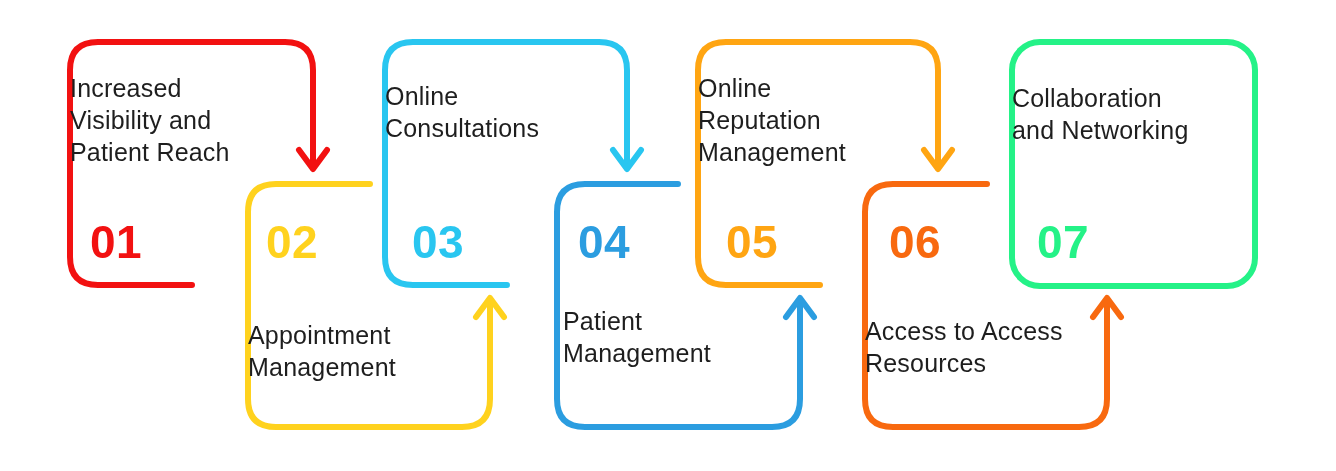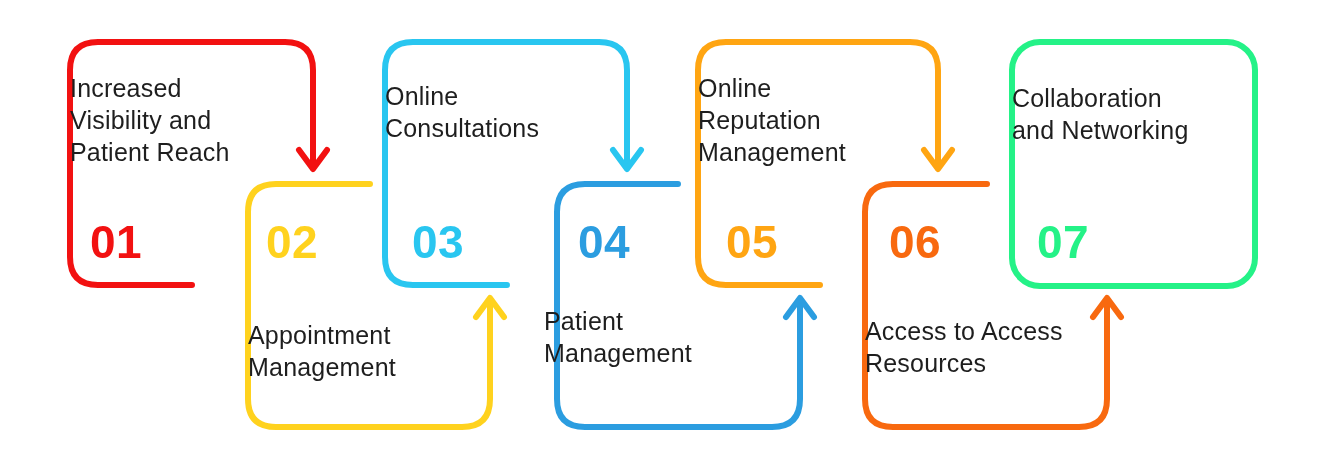--- a/index.html
+++ b/index.html
@@ -71,21 +71,21 @@
     <text class="num" x="1037" y="258" fill="#24f287">07</text>
   </svg>
 
   <div class="label" style="left:70px;   top:72px;  width:243px;">Increased
 Visibility and
 Patient Reach</div>
   <div class="label" style="left:248px;  top:319px; width:242px;">Appointment
 Management</div>
   <div class="label" style="left:385px;  top:80px;  width:242px;">Online
 Consultations</div>
-  <div class="label" style="left:544px;  top:305px; width:243px;">Patient
+  <div class="label" style="left:563px;  top:305px; width:243px;">Patient
 Management</div>
   <div class="label" style="left:698px;  top:72px;  width:240px;">Online
 Reputation
 Management</div>
   <div class="label" style="left:865px;  top:315px; width:242px;">Access to Access
 Resources</div>
   <div class="label" style="left:1012px; top:68px;  width:243px;margin-top:14px;">Collaboration
 and Networking</div>
 
 </div>

